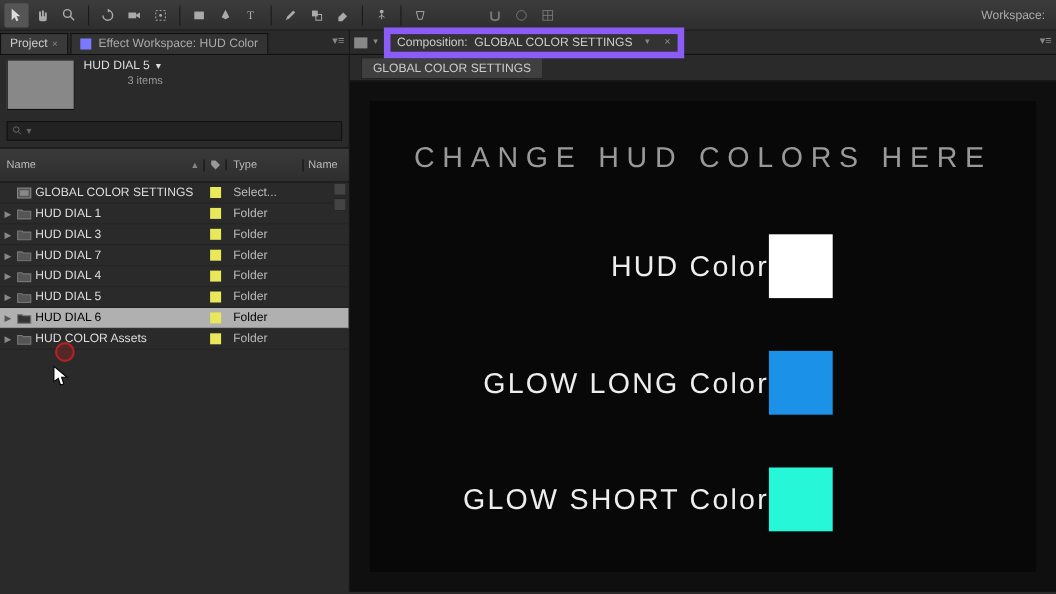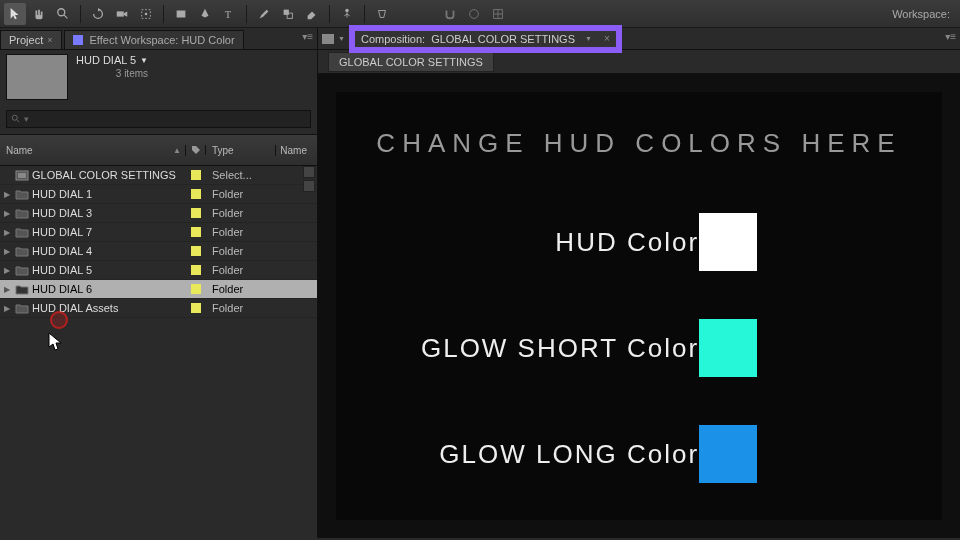--- a/index.html
+++ b/index.html
@@ -445,21 +445,21 @@
           </div>
           <div class="row-type">Folder</div>
           <div class="row-size"></div>
         </div>
         <div class="row">
           <div class="row-name-cell">
             <span class="twisty">▶</span>
             <span class="folder-icon"><svg viewBox="0 0 14 11">
                 <path d="M1 2 L5 2 L6 3 L13 3 L13 10 L1 10 Z" fill="#555" stroke="#777"></path>
               </svg></span>
-            <span>HUD DIAL Assets</span>
+            <span>HUD COLOR Assets</span>
           </div>
           <div class="row-label-cell">
             <div class="label-sw"></div>
           </div>
           <div class="row-type">Folder</div>
           <div class="row-size"></div>
         </div>
       </div>
   </div>
 
@@ -481,26 +481,26 @@
 
     <div class="viewer">
       <div class="viewer-canvas">
         <div class="canvas-title">CHANGE HUD COLORS HERE</div>
         <div id="color-rows">
             <div class="color-row">
               <div class="color-label">HUD Color</div>
               <div class="swatch" style="background: rgb(255, 255, 255);"></div>
             </div>
             <div class="color-row tight">
+              <div class="color-label">GLOW LONG Color</div>
+              <div class="swatch" style="background: rgb(27, 146, 232);"></div>
+            </div>
+            <div class="color-row tight">
               <div class="color-label">GLOW SHORT Color</div>
               <div class="swatch" style="background: rgb(39, 247, 217);"></div>
-            </div>
-            <div class="color-row tight">
-              <div class="color-label">GLOW LONG Color</div>
-              <div class="swatch" style="background: rgb(27, 146, 232);"></div>
             </div>
           </div>
       </div>
     </div>
   </div>
 </div>
 
 <div class="red-ring"></div>
 <div class="cursor">
   <svg viewBox="0 0 16 20">

